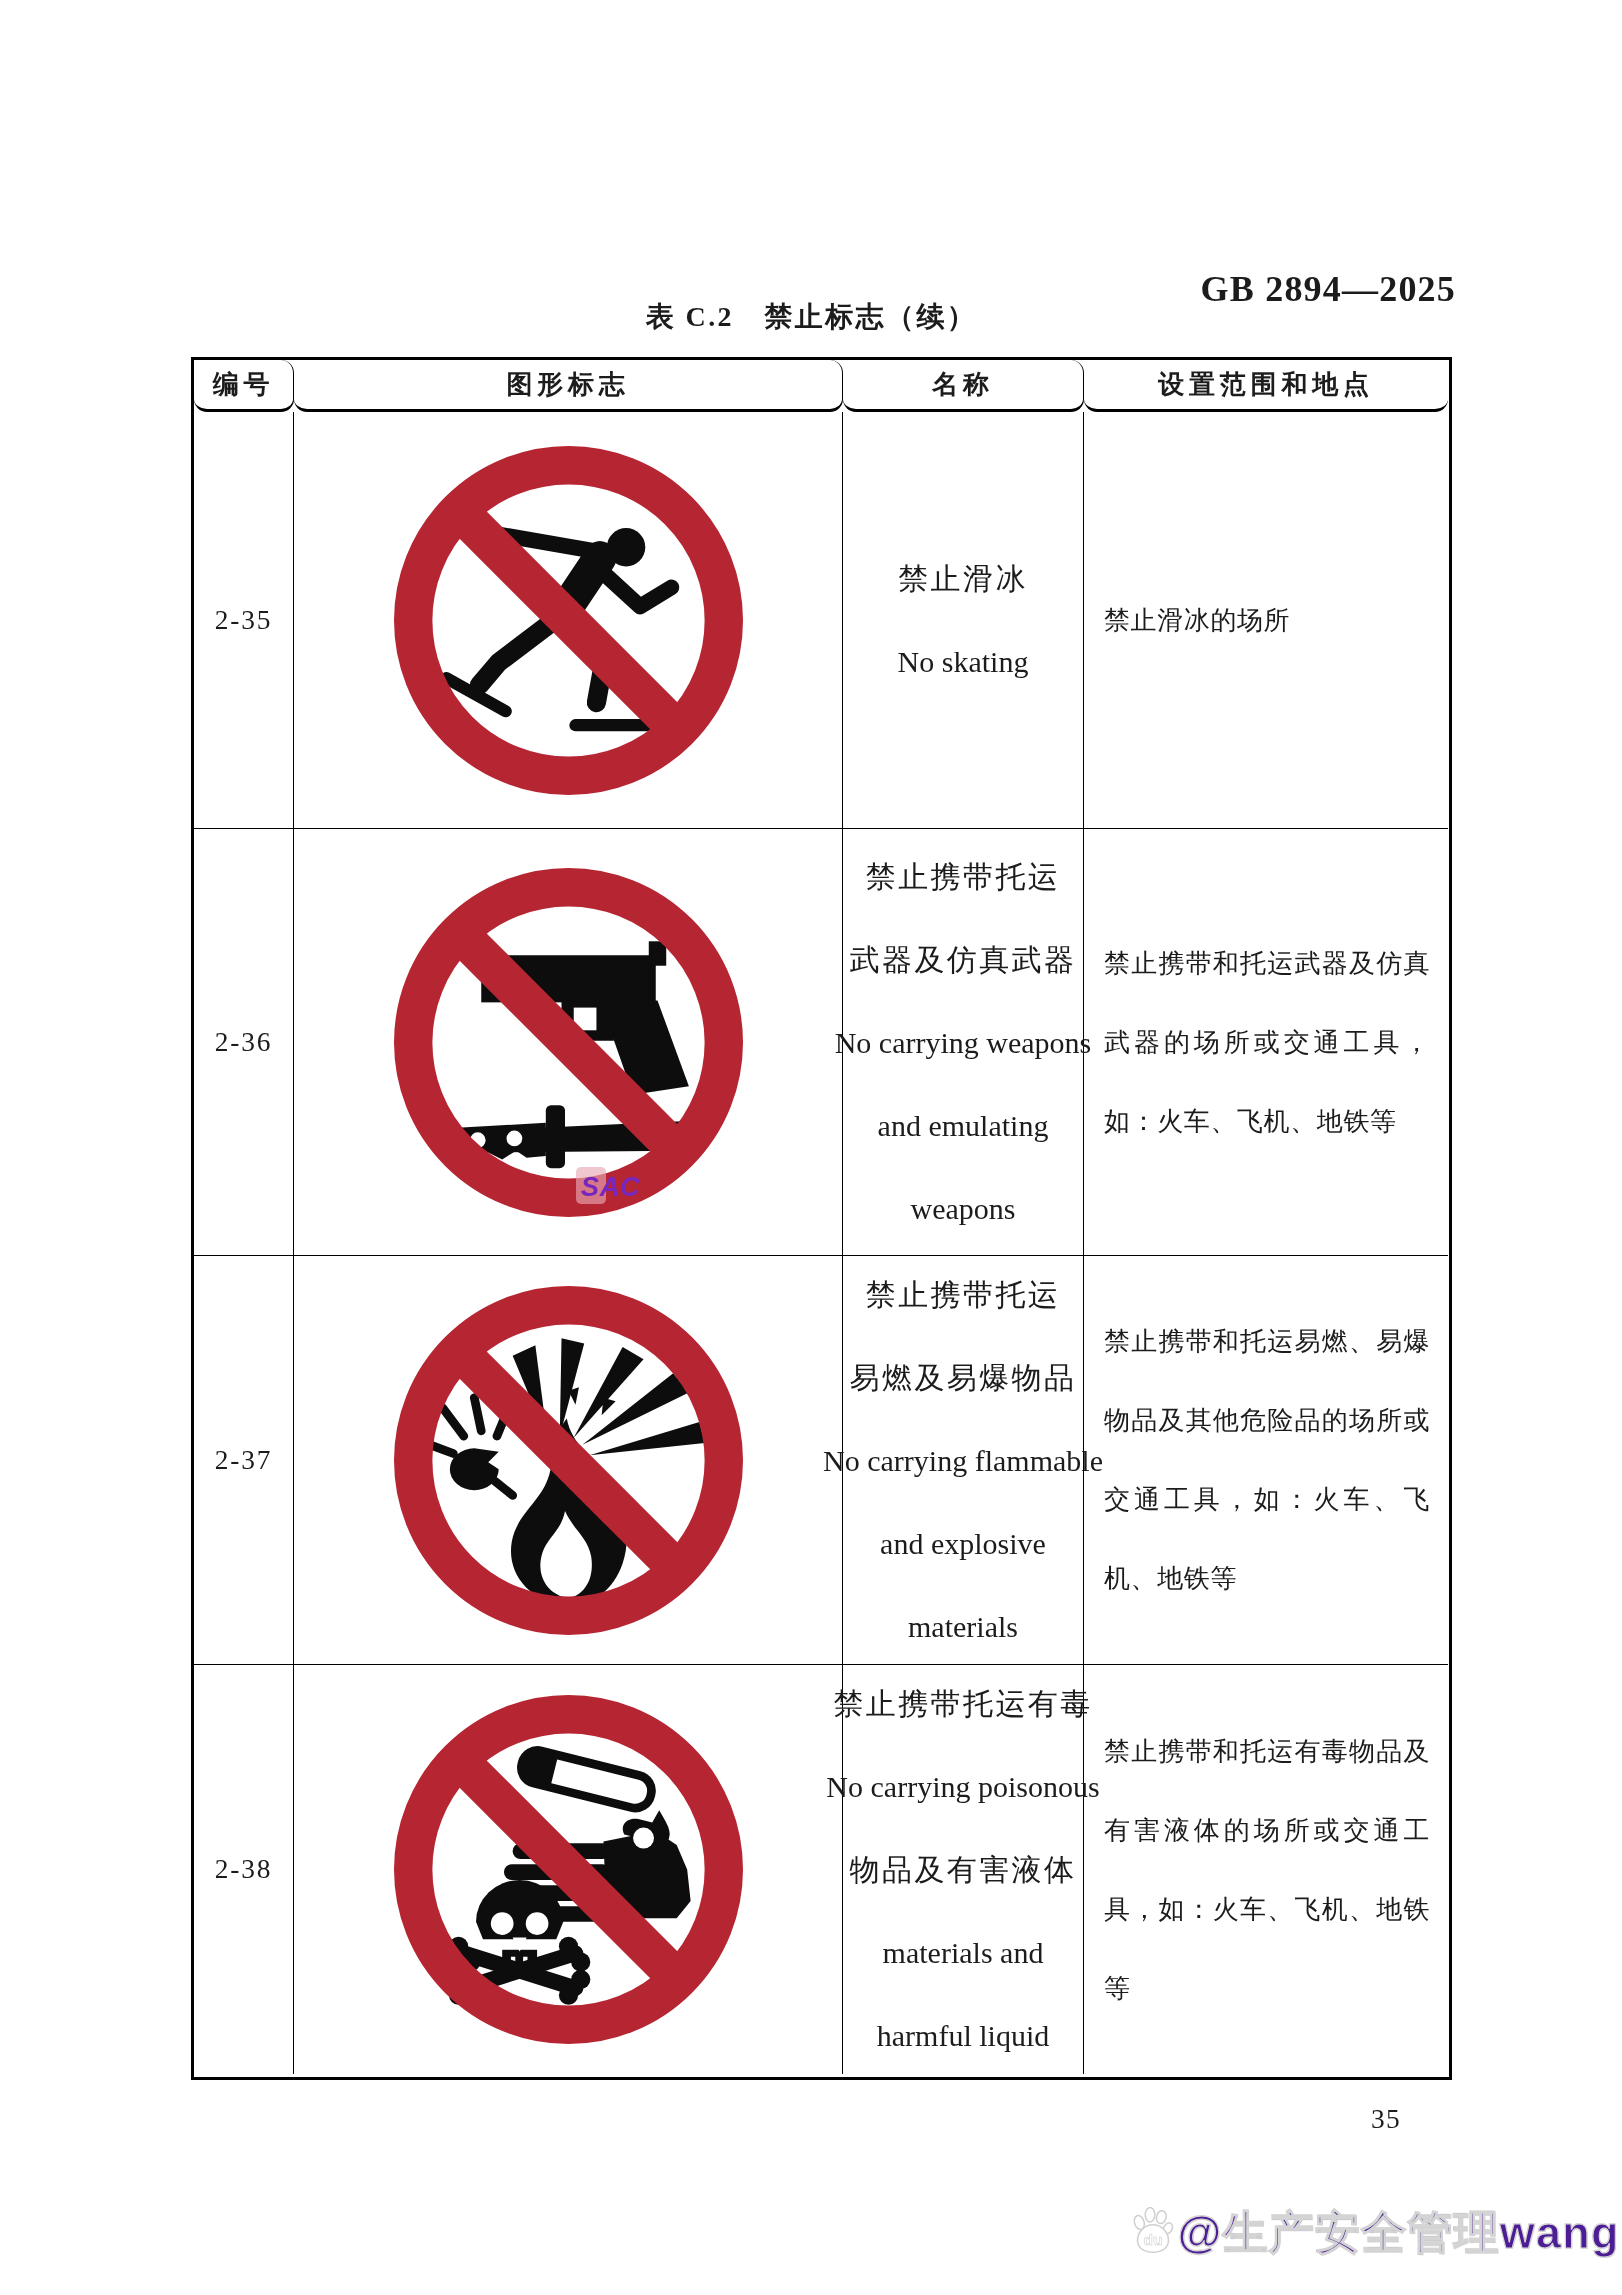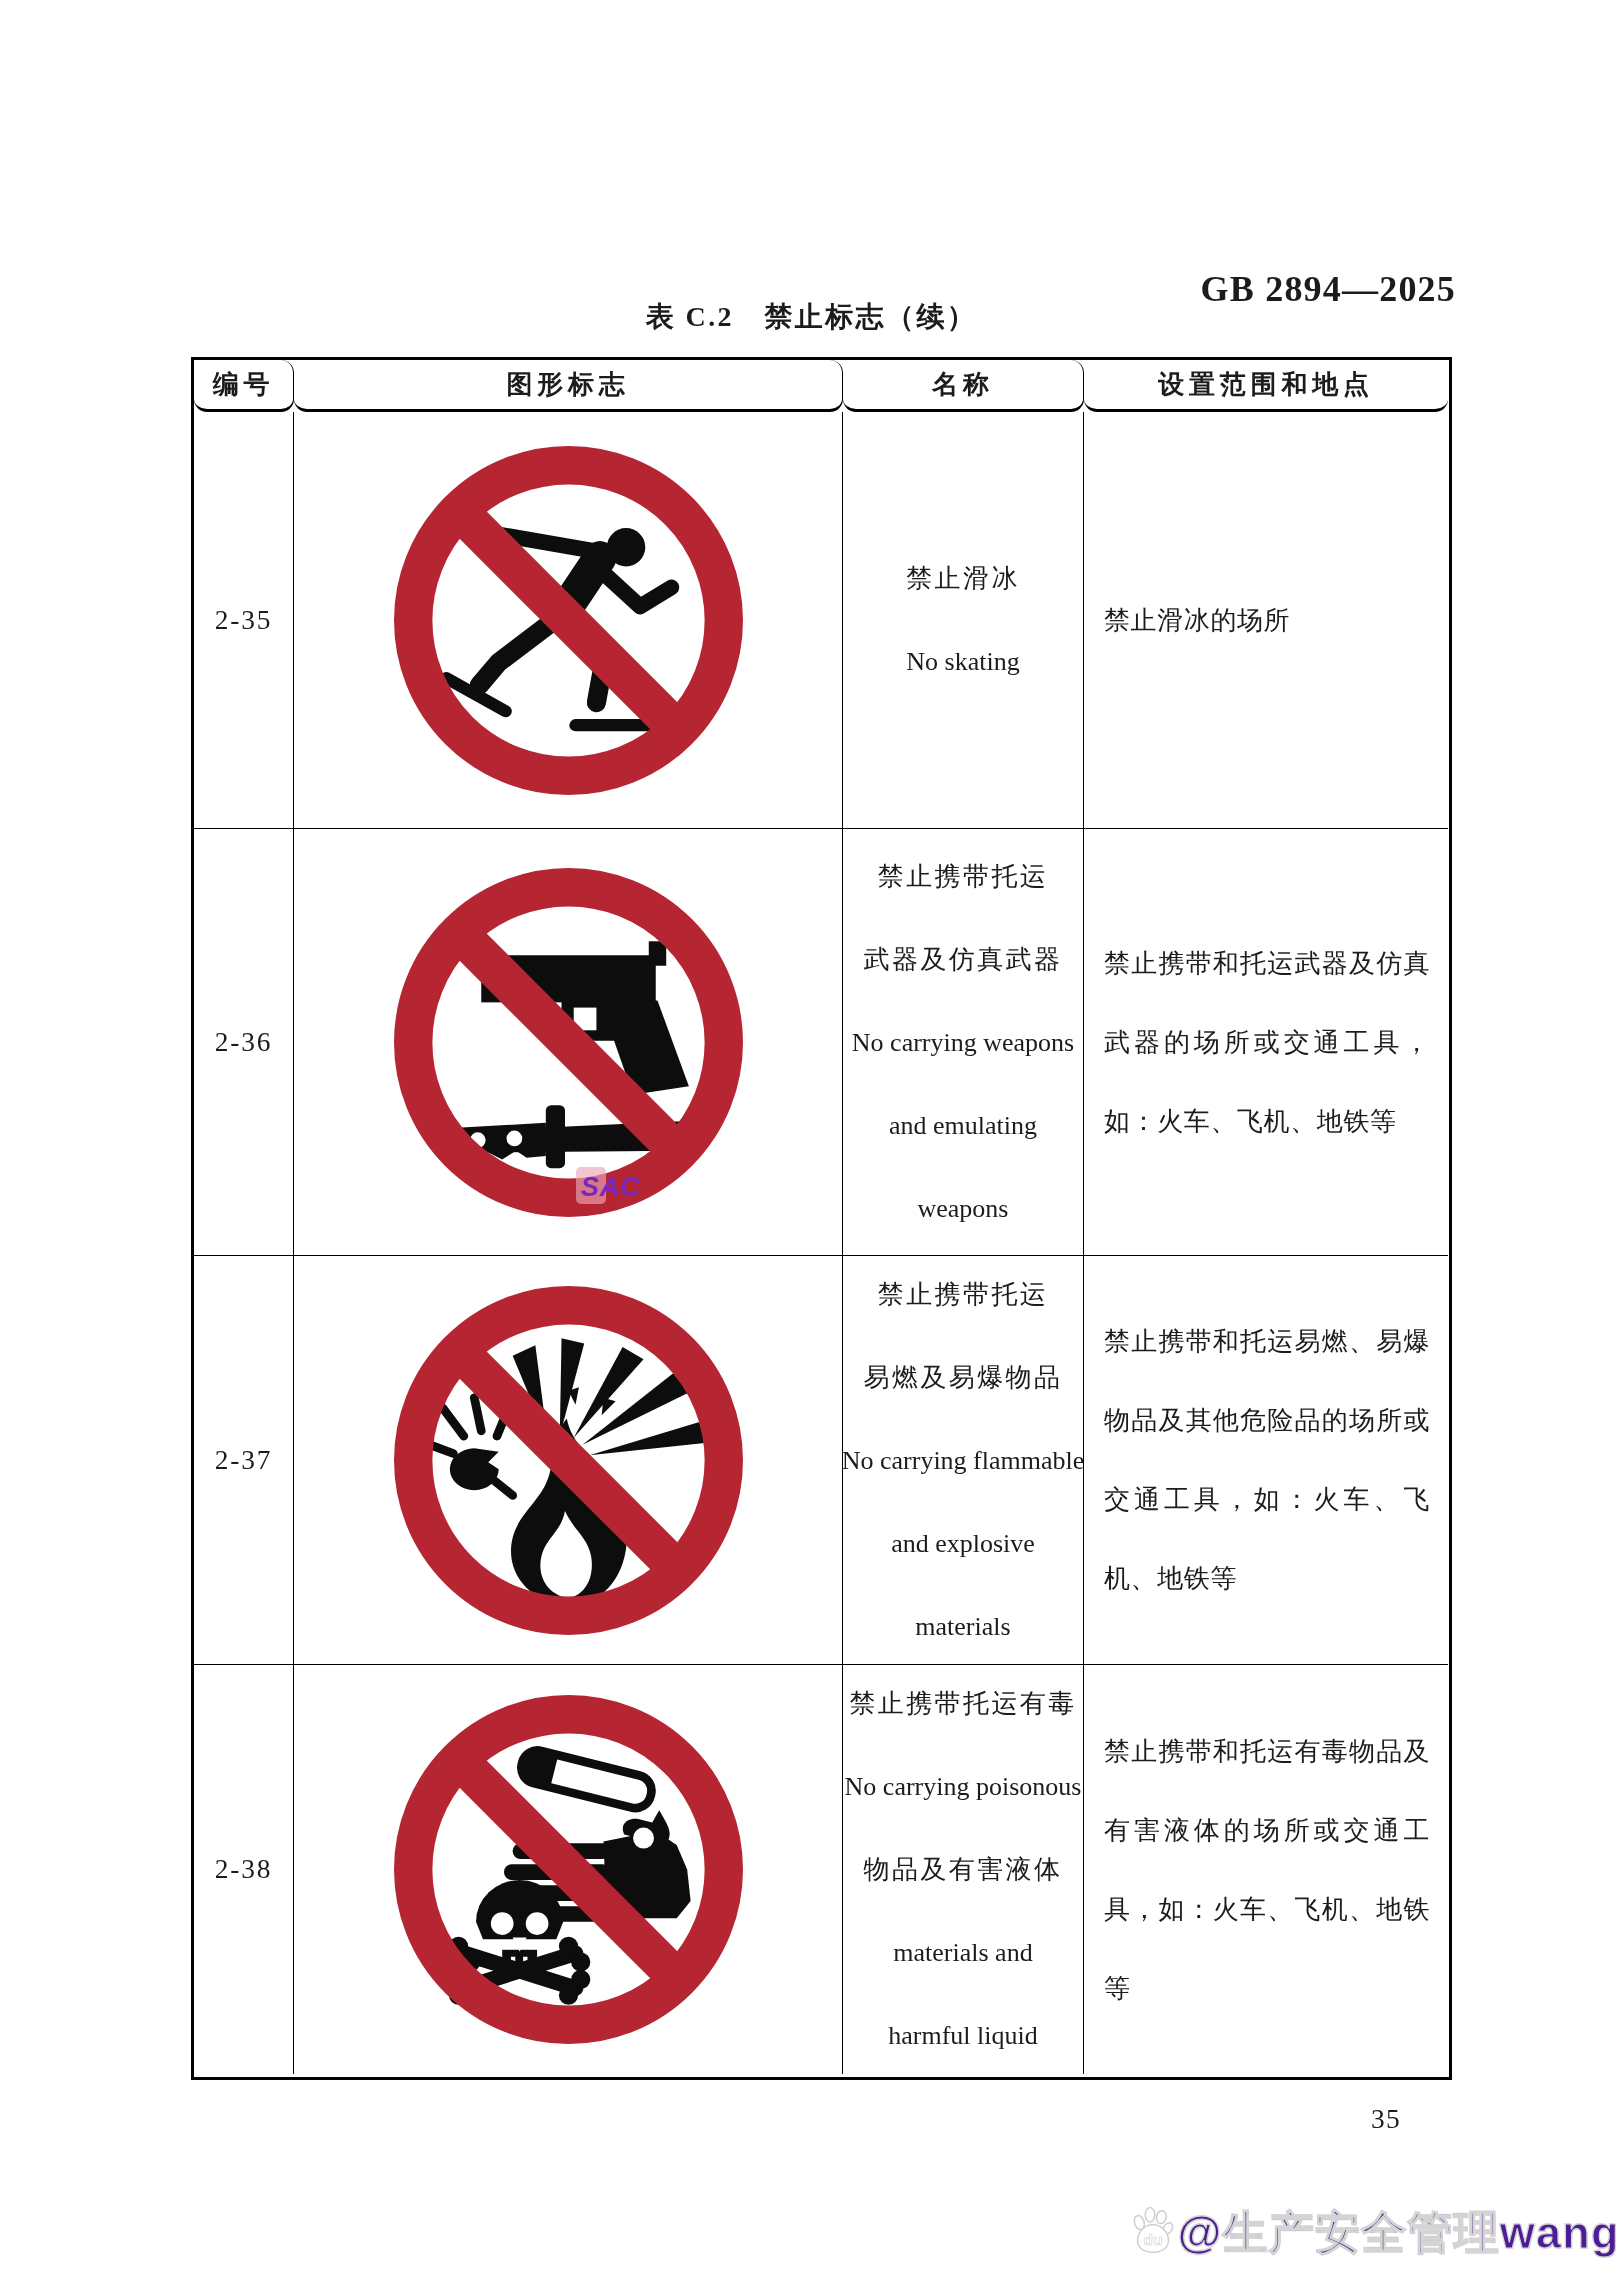--- a/index.html
+++ b/index.html
@@ -10,21 +10,21 @@
   .std-code { position:absolute; top:271px; right:167px; font-size:36px; font-weight:600; letter-spacing:1.2px; line-height:1; }
   .tbl-title { position:absolute; top:302px; left:0; width:100%; text-align:center; font-size:28px; font-weight:bold; letter-spacing:2.4px; line-height:1.1; }
 
   .gbtable { position:absolute; left:191px; top:357px; width:1261px; height:1723px; border:3.6px solid #000; display:grid; grid-template-columns:100px 549px 241px 364px; grid-template-rows:52px 417px 427px 409px 409px; background:#fff; }
   .cell { border-right:1.2px solid #000; border-bottom:1.2px solid #000; display:flex; align-items:center; justify-content:center; position:relative; }
   .cell.lastcol { border-right:none; }
   .cell.hdr { border-bottom:3px solid #000; font-size:26px; font-weight:600; letter-spacing:4.8px;border-radius:13px; }
   .cell.lastrow { border-bottom:none; }
   .idcell { font-size:27.4px; letter-spacing:1.8px; }
   .namecell { flex-direction:column; }
-  .namecell .nline { line-height:83px; font-size:26px; text-align:right; white-space:nowrap; }
+  .namecell .nline { line-height:83px; font-size:30px; text-align:right; white-space:nowrap; }
   .namecell .nline.zh { letter-spacing:2.4px; }
   .loccell { justify-content:flex-start; padding:0 18px 0 20px; }
   .loccell .loctext { width:100%; font-size:26px; line-height:79px; text-align:justify; text-justify:inter-character; letter-spacing:0.6px; }
 
   .signwrap { position:relative; width:349px; height:349px; }
   .signwrap svg { width:100%; height:100%; display:block; }
 
   .sac-mark { position:absolute; left:179px; top:293px; width:72px; height:48px; opacity:.85; pointer-events:none; }
   .sac-block { position:absolute; left:3.6px; top:6px; width:30px; height:37px; background:#e8a8b4; border-radius:4.8px; opacity:.75; }
   .sac-text { position:absolute; left:8.3px; top:10.7px; font-family:"Liberation Sans",sans-serif; font-style:italic; font-weight:bold; font-size:27.4px; color:#6d28d9; letter-spacing:0.6px; }

